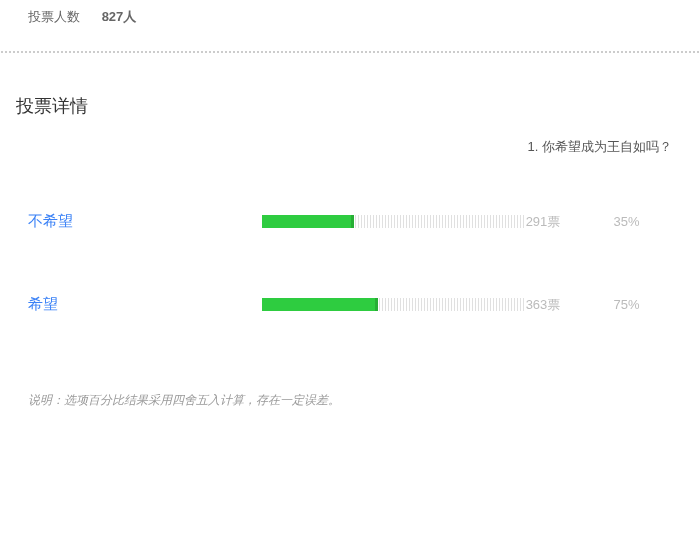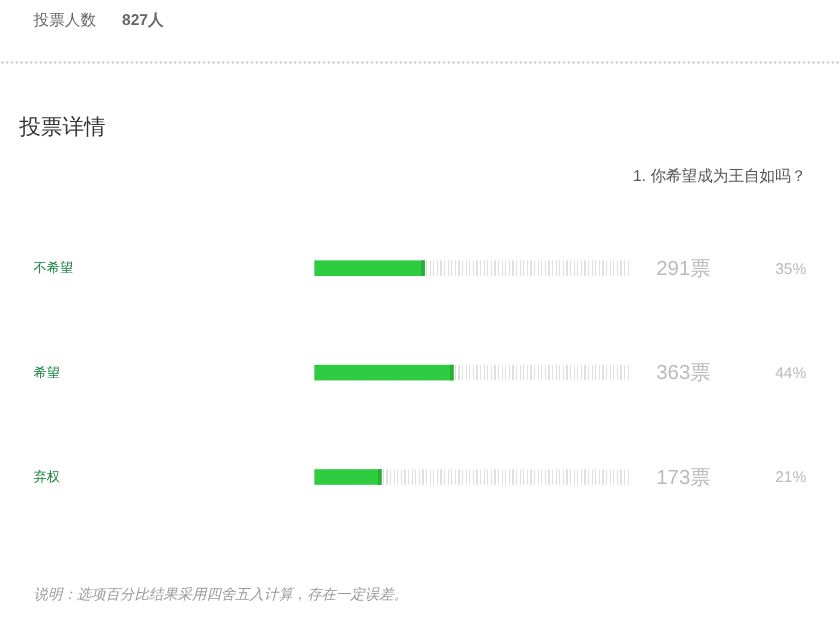--- a/index.html
+++ b/index.html
@@ -43,49 +43,48 @@
     .options {
       padding: 24px 28px 10px 28px;
     }
     .option-row {
       display: flex;
       align-items: center;
       padding: 32px 0;
     }
     .option-label {
       width: 240px;
-      color: #15803d;
-      font-size: 11px;
+      color: #3b82f6;
+      font-size: 15px;
     }
     .bar-container {
       width: 270px;
       height: 13px;
       background-image: repeating-linear-gradient(
         90deg,
         #e0e0e0 0px,
         #e0e0e0 1px,
         #ffffff 1px,
         #ffffff 3px
       );
       position: relative;
     }
     .bar-fill {
       height: 100%;
       background: #2ecc40;
       border-right: 3px solid #27ae35;
     }
     .votes {
       width: 90px;
-      text-align: center;
+      text-align: left;
       color: #bbb;
-      font-size: 17px;
+      font-size: 13px;
     }
     .percent {
       width: 60px;
-      text-align: right;
       color: #bbb;
       font-size: 13px;
     }
     .footnote {
       padding: 36px 28px 20px 28px;
       color: #999;
       font-size: 12px;
       font-style: italic;
     }
   </style>
@@ -113,27 +112,19 @@
     <div class="votes">291票</div>
     <div class="percent">35%</div>
   </div>
 
   <div class="option-row">
     <div class="option-label">希望</div>
     <div class="bar-container">
       <div class="bar-fill" style="width:44%"></div>
     </div>
     <div class="votes">363票</div>
-    <div class="percent">44%</div>
+    <div class="percent">75%</div>
   </div>
 
-  <div class="option-row">
-    <div class="option-label">弃权</div>
-    <div class="bar-container">
-      <div class="bar-fill" style="width:21%"></div>
-    </div>
-    <div class="votes">173票</div>
-    <div class="percent">21%</div>
-  </div>
 
 </div>
 
 <div class="footnote">说明：选项百分比结果采用四舍五入计算，存在一定误差。</div>
 
 </body></html>

